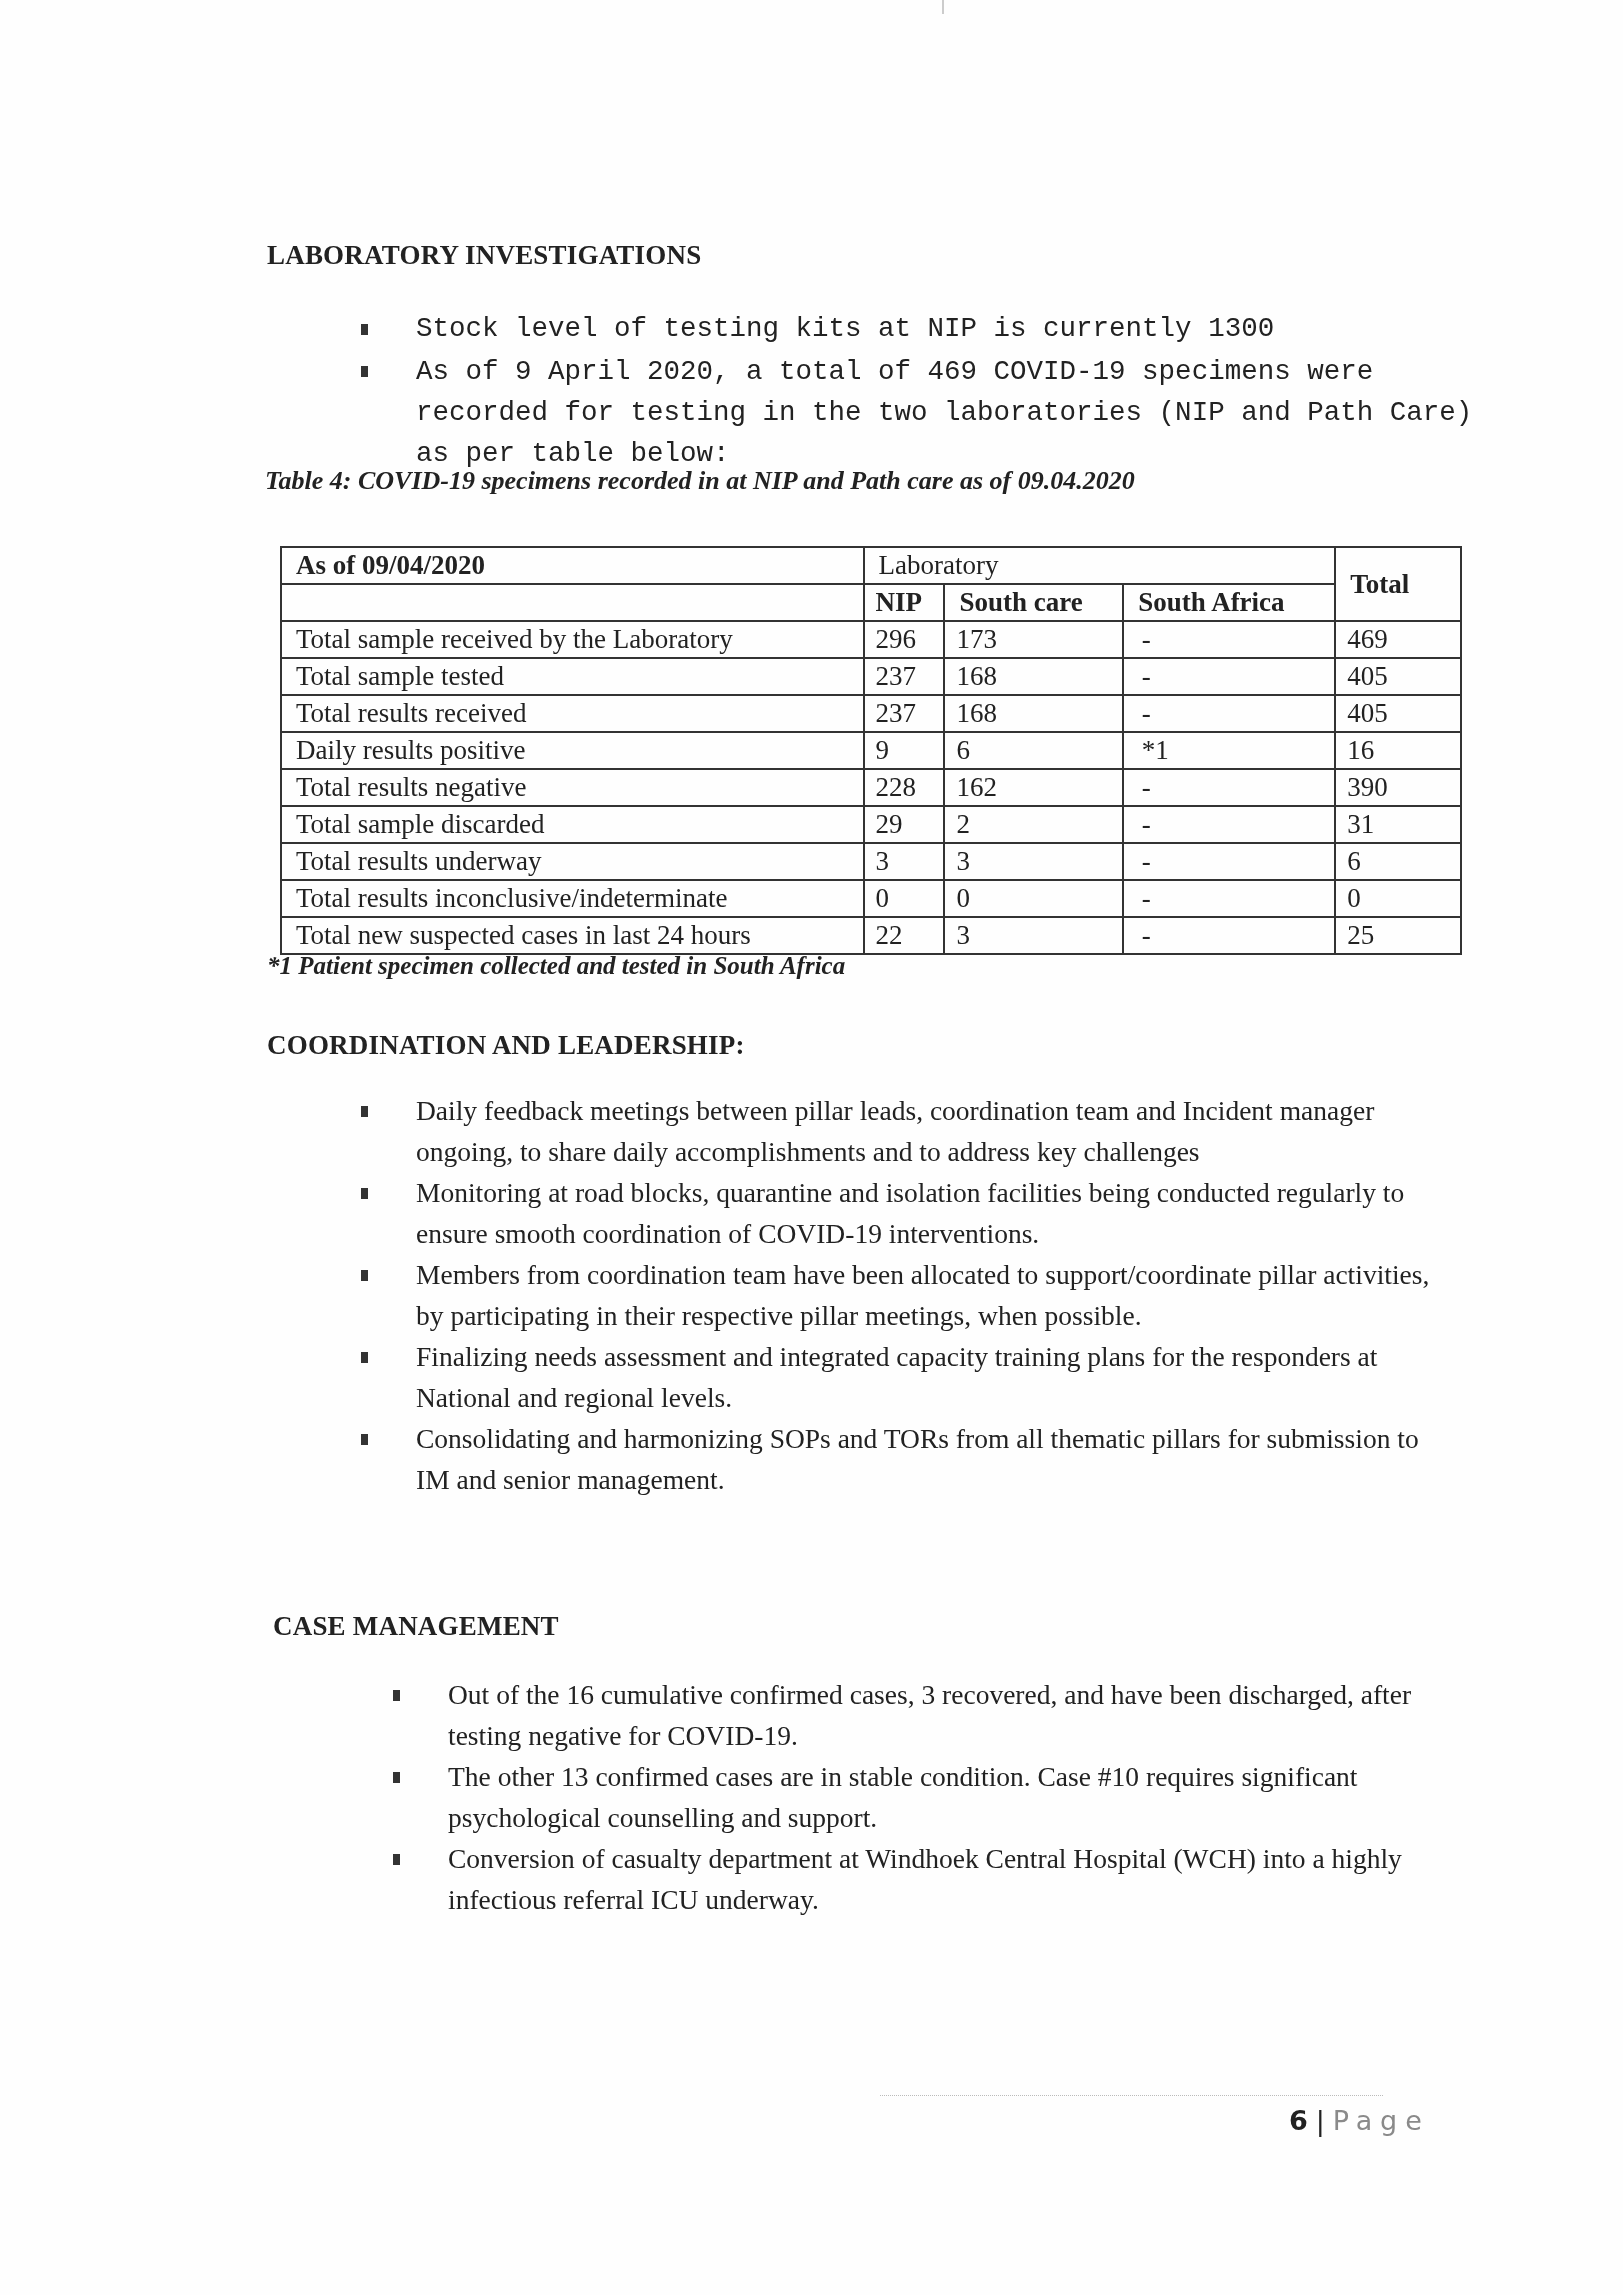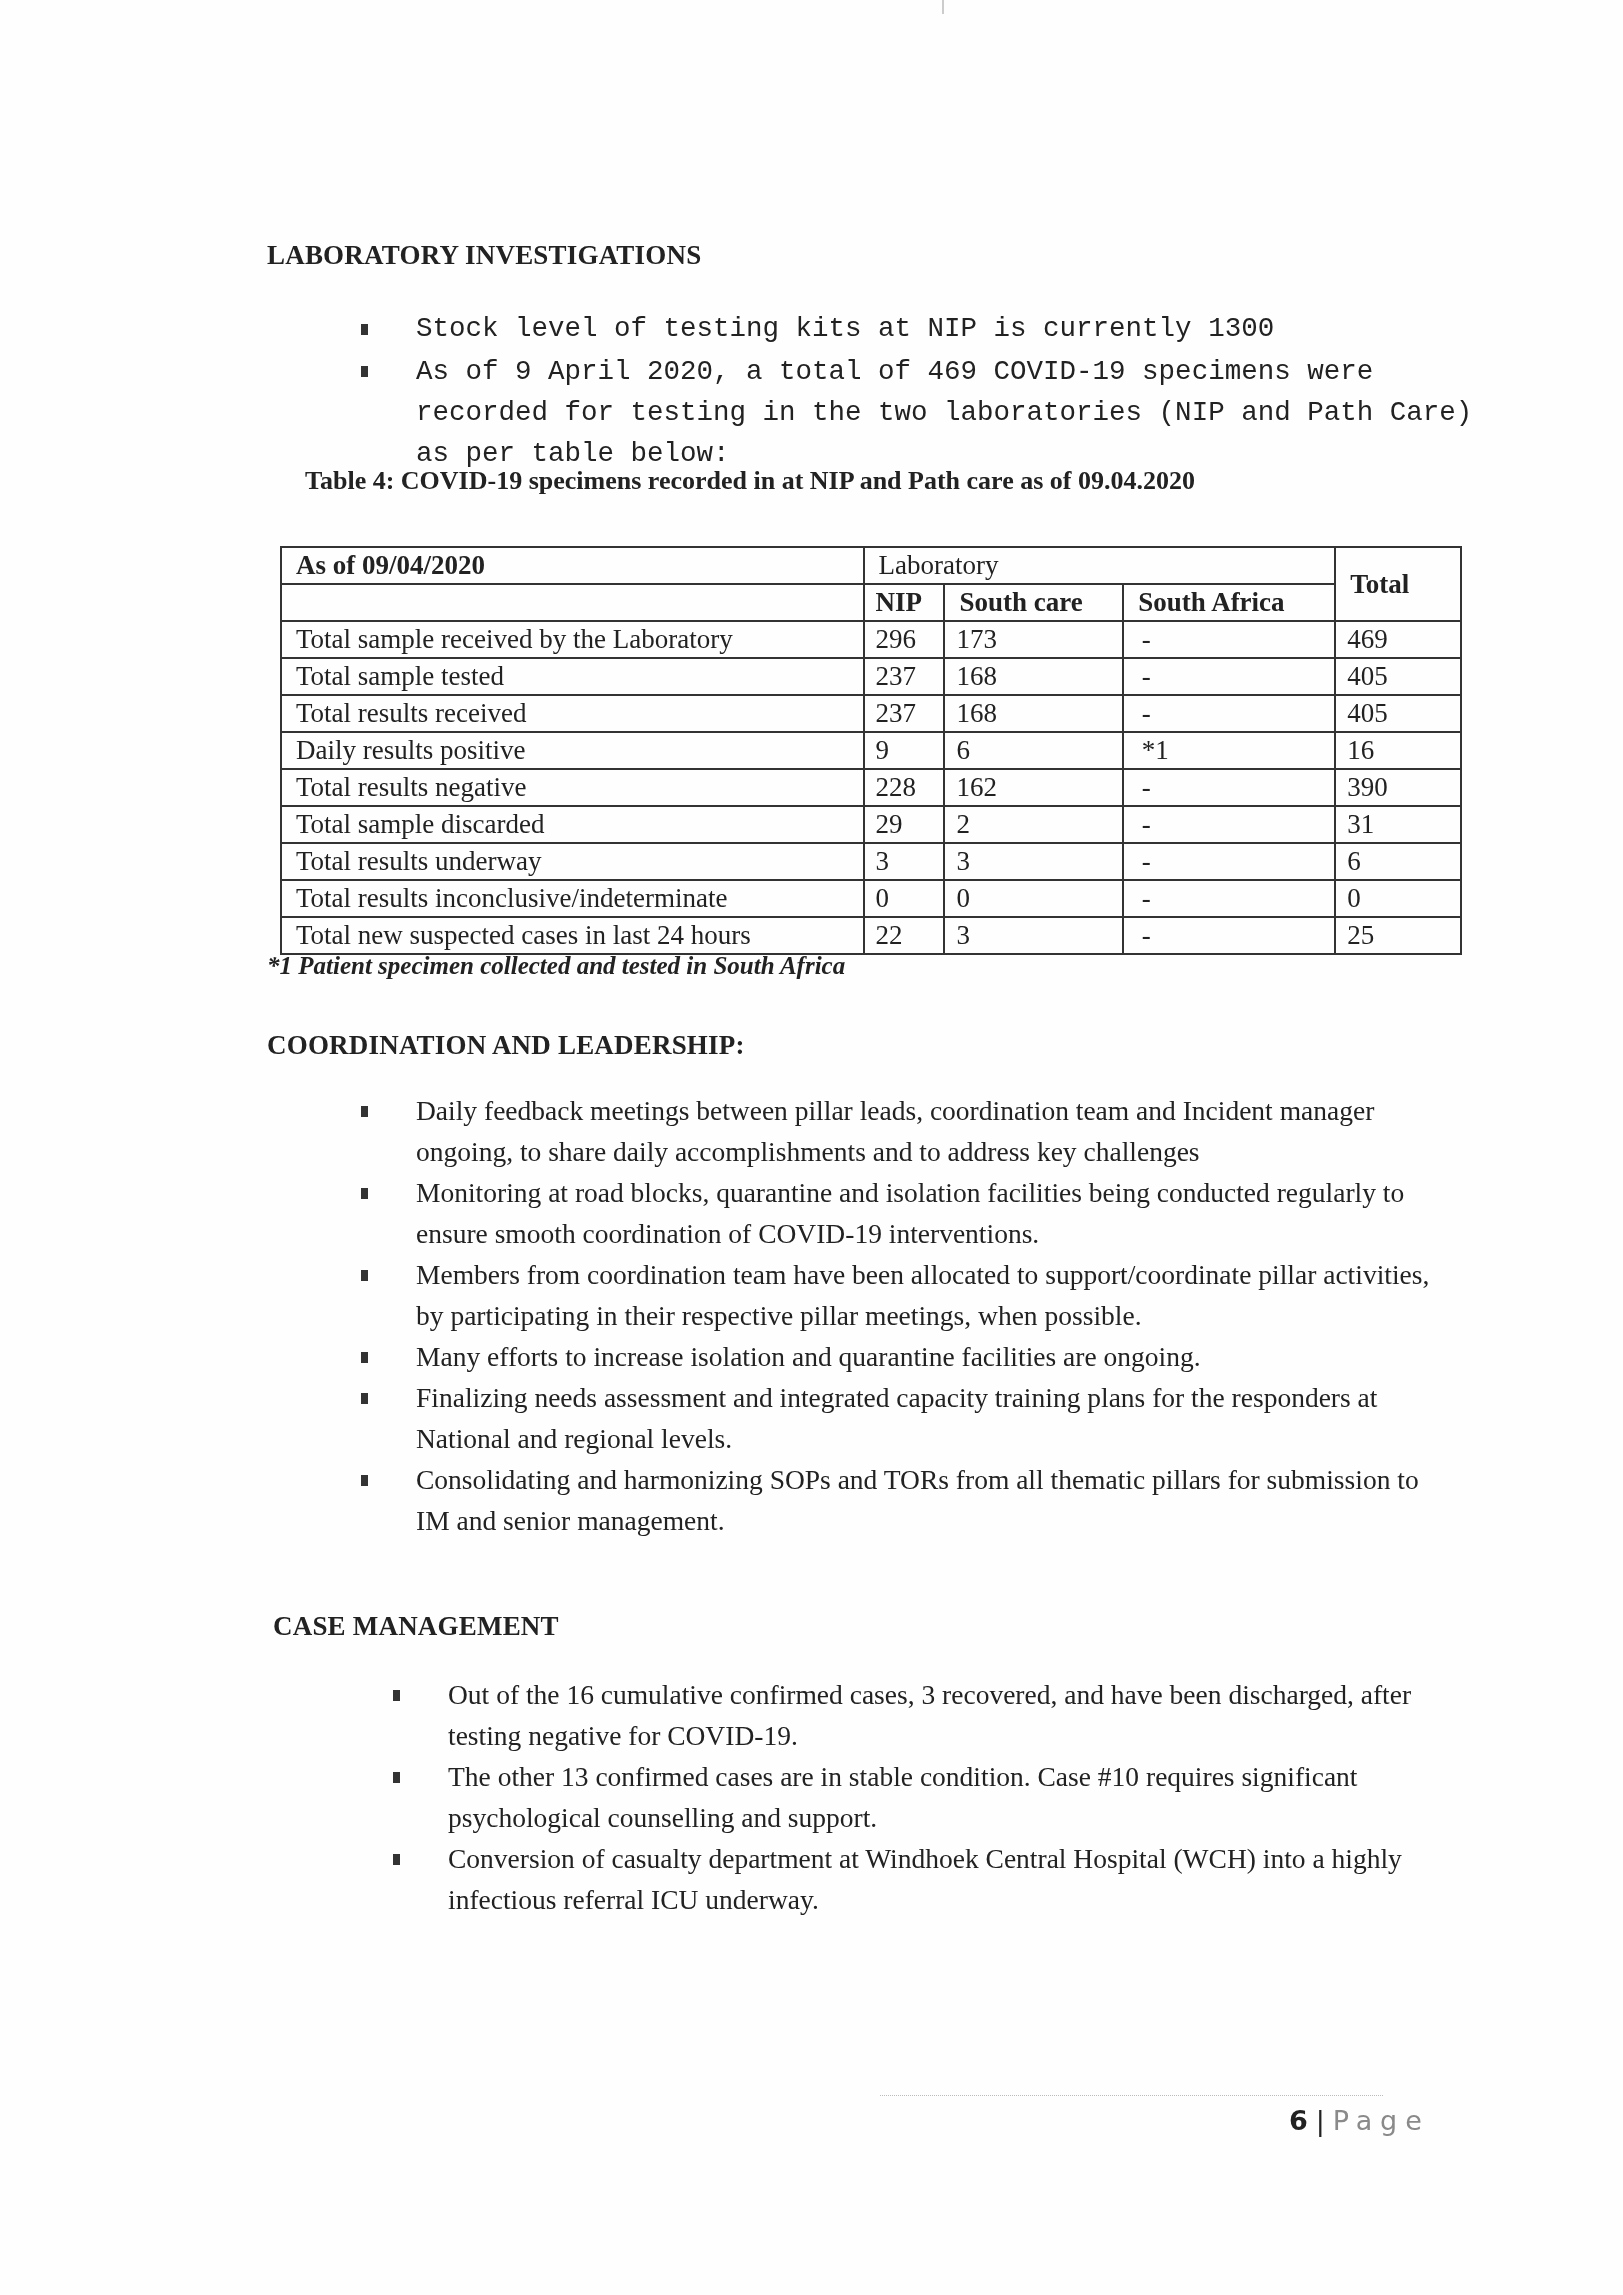--- a/index.html
+++ b/index.html
@@ -3,21 +3,21 @@
 <meta charset="utf-8">
 <style>
   html, body { margin:0; padding:0; background:#ffffff; }
   body { width:1623px; height:2295px; position:relative; overflow:hidden;
          font-family:"Liberation Serif","DejaVu Serif",serif; color:#1e1e1e; }
   .page { position:absolute; left:0; top:0; width:1623px; height:2295px; background:#fefefe; }
   .heading { position:absolute; font-weight:bold; font-size:27px; letter-spacing:0.2px; color:#222; }
   .bullets { position:absolute; list-style:none; margin:0; padding:0; font-size:27.5px; line-height:41px; color:#222; }
   .bullets li { position:relative; padding-left:55px; margin:0; }
   .bullets li .bullet { position:absolute; left:0; top:15.7px; width:7px; height:11px; background:#333; }
-  .caption { position:absolute; font-weight:bold; font-size:26px; color:#222;margin-left:40px; }
+  .caption { position:absolute; font-style:italic; font-weight:bold; font-size:26px; color:#222; }
   table.lab { position:absolute; left:280px; top:546px; width:1182px; border-collapse:collapse; font-size:27px; color:#222; }
   table.lab td { border:2px solid #333; padding:0 11px 0 14px; height:35px; line-height:31px; vertical-align:middle; white-space:nowrap; }
   table.lab td.num { padding-left:11px; }
   table.lab .hdr { font-weight:bold; }
   .footnote { position:absolute; left:267px; top:952px; font-style:italic; font-weight:bold; font-size:25px; color:#222; }
   .footer-line { position:absolute; left:880px; top:2095px; width:503px; border-top:0.8px dotted #bbb; }
   .page-num { position:absolute; left:1289px; top:2105px; font-family:"DejaVu Sans","Liberation Sans",sans-serif; font-size:27px; }
   .page-num .n { font-weight:bold; color:#222; }
   .page-num .sep { color:#222; margin:0 7.9px; }
   .page-num .p { color:#8a8a8a; letter-spacing:7.9px; }
@@ -133,21 +133,20 @@
   </table>
 
   <div class="footnote">*1 Patient specimen collected and tested in South Africa</div>
 
   <div class="heading" style="left:267px; top:1030px;">COORDINATION AND LEADERSHIP:</div>
 
   <ul class="bullets" id="coord-list" style="left:361px; top:1090px; width:1084px;">
       <li><span class="bullet"></span><span>Daily feedback meetings between pillar leads, coordination team and Incident manager ongoing, to share daily accomplishments and to address key challenges</span></li>
       <li><span class="bullet"></span><span>Monitoring at road blocks, quarantine and isolation facilities being conducted regularly to ensure smooth coordination of COVID-19 interventions.</span></li>
       <li><span class="bullet"></span><span>Members from coordination team have been allocated to support/coordinate pillar activities, by participating in their respective pillar meetings, when possible.</span></li>
-      <li><span class="bullet"></span><span>Many efforts to increase isolation and quarantine facilities are ongoing.</span></li>
       <li><span class="bullet"></span><span>Finalizing needs assessment and integrated capacity training plans for the responders at National and regional levels.</span></li>
       <li><span class="bullet"></span><span>Consolidating and harmonizing SOPs and TORs from all thematic pillars for submission to IM and senior management.</span></li>
     </ul>
 
   <div class="heading" style="left:273px; top:1611px;">CASE MANAGEMENT</div>
 
   <ul class="bullets" id="case-list" style="left:393px; top:1674px; width:1052px;">
       <li><span class="bullet"></span><span>Out of the 16 cumulative confirmed cases, 3 recovered, and have been discharged, after testing negative for COVID-19.</span></li>
       <li><span class="bullet"></span><span>The other 13 confirmed cases are in stable condition. Case #10 requires significant psychological counselling and support.</span></li>
       <li><span class="bullet"></span><span>Conversion of casualty department at Windhoek Central Hospital (WCH) into a highly infectious referral ICU underway.</span></li>

